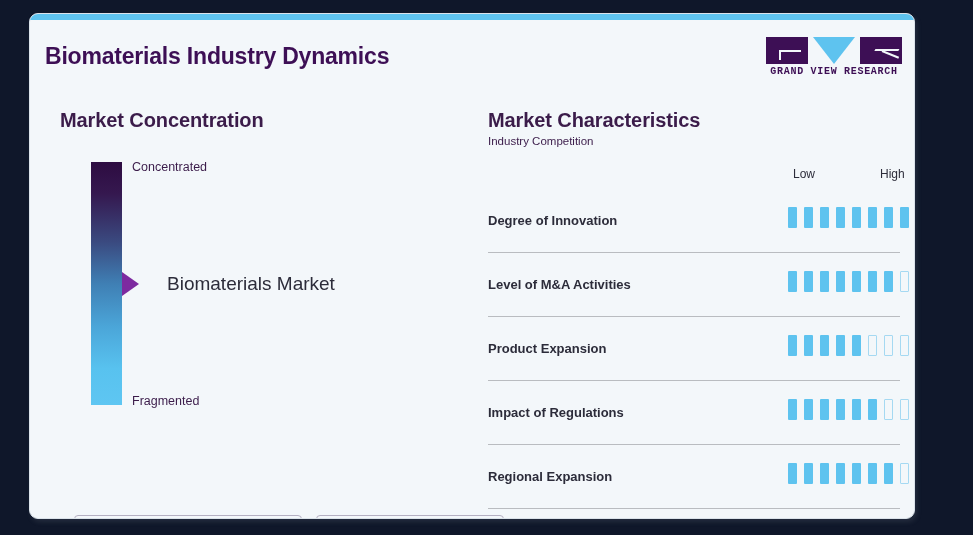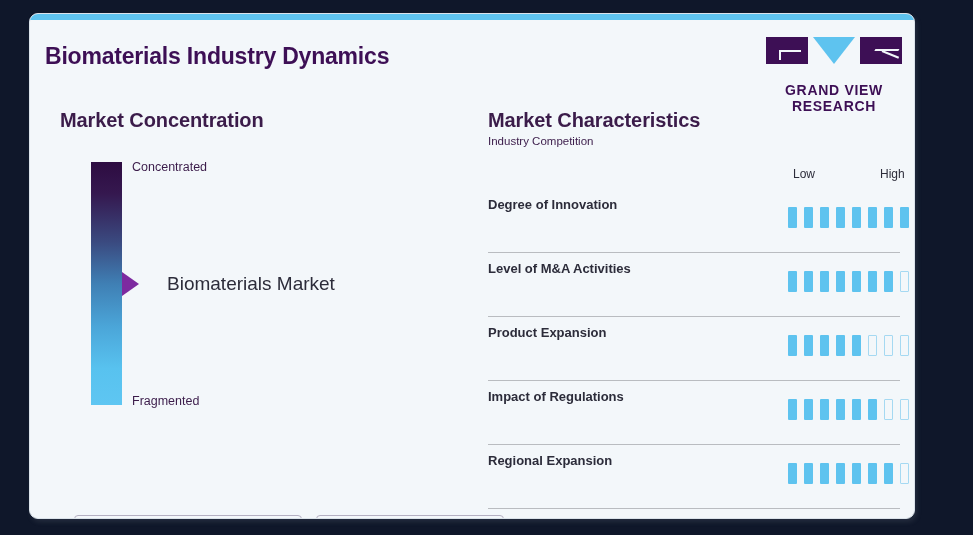--- a/index.html
+++ b/index.html
@@ -113,25 +113,26 @@
     position: absolute;
     left: 22px;
     top: 13px;
     width: 18px;
     height: 2px;
     background: #f3f7fa;
     transform: rotate(22deg);
     transform-origin: left center;
   }
   .logo-text {
-    margin-top: 16px;
-    font-size: 14px;
+    margin-top: 0;
+    font-size: 10px;
     font-weight: bold;
     letter-spacing: 0.7px;
     color: #3d0f55;
+    font-family: Liberation Mono, monospace;
   }
 
   
   .left-panel {
     position: absolute;
     left: 30px;
     top: 95px;
     width: 420px;
   }
   .section-heading {
@@ -246,21 +247,21 @@
 
   .char-row {
     position: relative;
     height: 63px;
     border-bottom: 1px solid #b9bcc0;
   }
   .char-row:first-of-type { border-top: none; }
   .char-label {
     position: absolute;
     left: 0;
-    top: 8px;
+    top: 24px;
     font-size: 13px;
     font-weight: bold;
     color: #2c2c3a;
   }
   .char-bars {
     position: absolute;
     left: 300px;
     top: 18px;
     display: flex;
     gap: 7px;

